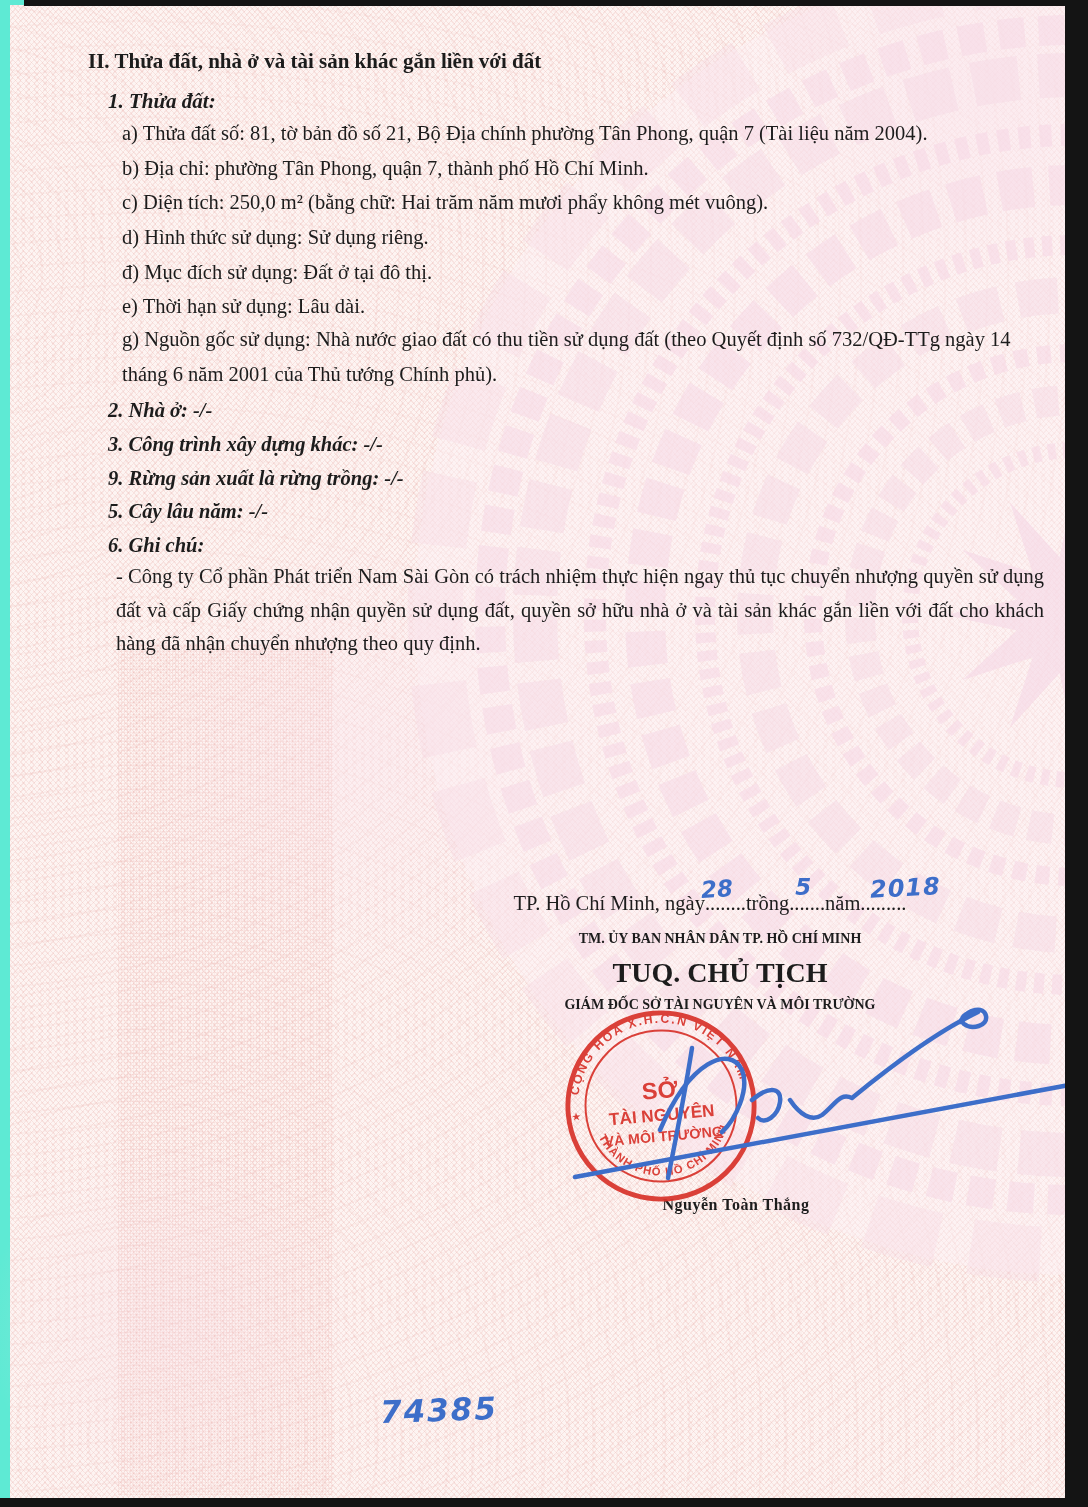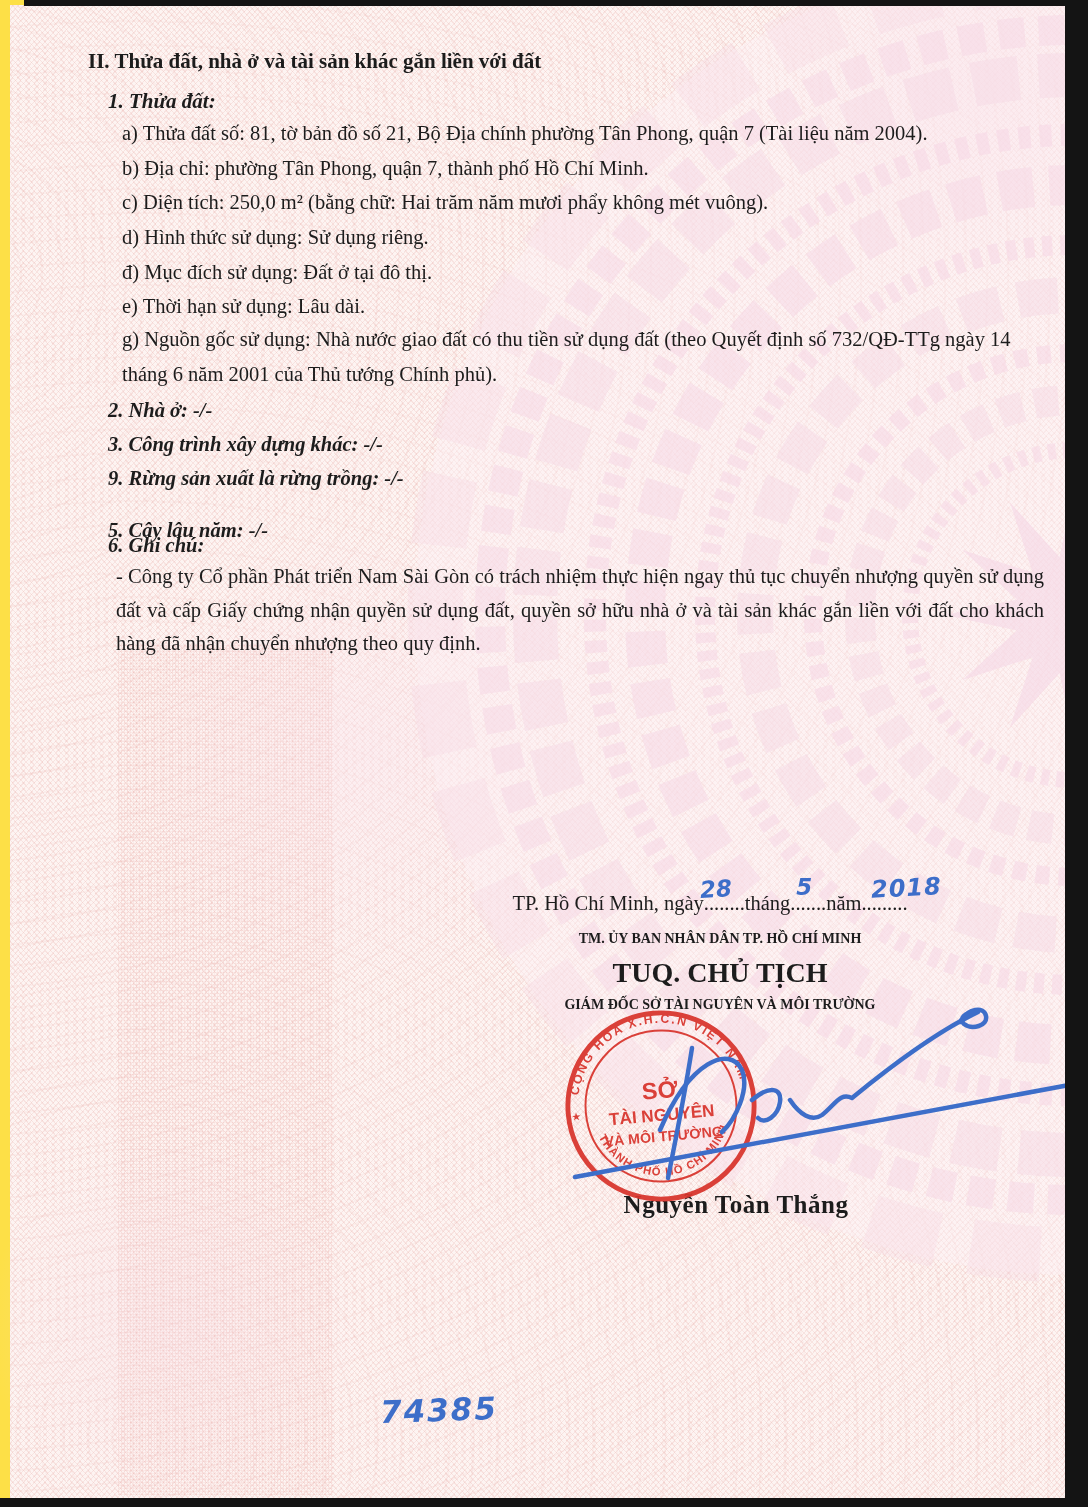--- a/index.html
+++ b/index.html
@@ -1,18 +1,18 @@
 <!DOCTYPE html>
 <html lang="vi"><head>
 <meta charset="utf-8">
 <style>
   html,body{margin:0;padding:0;background:#e8e8e8;}
   .page{
     position:relative; width:1088px; height:1507px; overflow:hidden;
-    background:#fde047;
+    background:#5eead4;
     font-family:"Liberation Serif","DejaVu Serif",serif;
     color:#1c1c1c;
   }
   
   .edge{position:absolute;background:#141414;z-index:40;}
   .edge.top{left:24px;top:0;right:0;height:6px;}
   .edge.right{top:0;right:0;width:23px;bottom:0;}
   .edge.bottom{left:0;right:0;bottom:0;height:9px;}
 
   
@@ -101,27 +101,27 @@
   <div class="txt" style="left:122px; top:151px; width:930px;">b) Địa chỉ:  phường Tân Phong, quận 7, thành phố Hồ Chí Minh.</div>
   <div class="txt" style="left:122px; top:185px; width:930px;">c) Diện tích:  250,0 m² (bằng chữ:  Hai trăm năm mươi phẩy không mét vuông).</div>
   <div class="txt" style="left:122px; top:220px; width:930px;">d) Hình thức sử dụng: Sử dụng riêng.</div>
   <div class="txt" style="left:122px; top:255px; width:930px;">đ) Mục đích sử dụng: Đất ở tại đô thị.</div>
   <div class="txt" style="left:122px; top:289px; width:930px;">e) Thời hạn sử dụng: Lâu dài.</div>
   <div class="txt" style="left:122px; top:322px; width:926px; line-height:35px;">g) Nguồn gốc sử dụng: Nhà nước giao đất có thu tiền sử dụng đất (theo Quyết định số 732/QĐ-TTg ngày 14 tháng 6 năm 2001 của Thủ tướng Chính phủ).</div>
 
   <div class="txt bi" style="left:108px; top:393px;">2. Nhà ở: -/-</div>
   <div class="txt bi" style="left:108px; top:427px;">3. Công trình xây dựng khác: -/-</div>
   <div class="txt bi" style="left:108px; top:461px;">9. Rừng sản xuất là rừng trồng: -/-</div>
-  <div class="txt bi" style="left:108px; top:513px;text-align:right;">5. Cây lâu năm: -/-</div>
+  <div class="txt bi" style="left:108px; top:494px;text-align:right;">5. Cây lâu năm: -/-</div>
   <div class="txt bi" style="left:108px; top:528px;">6. Ghi chú:</div>
 
   <div class="txt" style="left:116px; top:560px; width:928px; line-height:33.5px; text-align:justify;">- Công ty Cổ phần Phát triển Nam Sài Gòn có trách nhiệm thực hiện ngay thủ tục chuyển nhượng quyền sử dụng đất và cấp Giấy chứng nhận quyền sử dụng đất, quyền sở hữu nhà ở và tài sản khác gắn liền với đất cho khách hàng đã nhận chuyển nhượng theo quy định.</div>
 
   <div class="txt" style="left:420px; top:886px; width:580px; text-align:center; white-space:nowrap;">
-    <span>TP. Hồ Chí Minh, ngày</span><span class="dotwrap"><span>........</span><span class="hand day">28</span></span><span>tháng</span><span class="dotwrap"><span>.......</span><span class="hand month">5</span></span><span>năm</span><span class="dotwrap"><span>.........</span><span class="hand year">2018</span></span>
+    <span>TP. Hồ Chí Minh, ngày</span><span class="dotwrap"><span>........</span><span class="hand day">28</span></span><span>trồng</span><span class="dotwrap"><span>.......</span><span class="hand month">5</span></span><span>năm</span><span class="dotwrap"><span>.........</span><span class="hand year">2018</span></span>
   </div>
 
   <div class="txt b center" style="left:420px; top:922px; width:600px; font-size:14px;">TM. ỦY BAN NHÂN DÂN TP. HỒ CHÍ MINH</div>
   <div class="txt b center" style="left:420px; top:956px; width:600px; font-size:28px;">TUQ. CHỦ TỊCH</div>
   <div class="txt b center" style="left:420px; top:988px; width:600px; font-size:14px;">GIÁM ĐỐC SỞ TÀI NGUYÊN VÀ MÔI TRƯỜNG</div>
 
   <div class="stamp-wrap">
     <svg width="196" height="196" viewBox="0 0 200 200">
       <g fill="none" stroke="#d8342c">
         <circle cx="100" cy="100" r="95" stroke-width="5"></circle>
@@ -148,21 +148,21 @@
 
   <svg class="sig-svg" width="560" height="225" viewBox="0 0 560 225">
     <g fill="none" stroke="#3d6ec9" stroke-width="4.5" stroke-linecap="round" stroke-linejoin="round">
       <path d="M 35 184 C 160 162, 340 126, 540 90"></path>
       <path d="M 152 55 C 145 100, 136 145, 128 185"></path>
       <path d="M 120 137 C 150 67, 190 52, 202 77 C 210 97, 195 127, 182 139 M 212 107 C 230 92, 242 95, 240 109 C 238 123, 225 132, 218 125 M 250 107 C 260 122, 272 129, 282 122 C 295 112, 300 99, 312 105 C 340 82, 390 42, 438 19"></path>
       <path d="M 420 29 C 428 15, 444 13, 446 23 C 448 33, 432 37, 424 31 C 418 26, 426 19, 434 19"></path>
     </g>
   </svg>
 
-  <div class="txt b center sig-name" style="left:556px; top:1188px; width:360px; font-size:25px;">Nguyễn Toàn Thắng</div>
+  <div class="txt b center sig-name" style="left:556px; top:1188px; width:360px; font-size:16px;">Nguyễn Toàn Thắng</div>
 
   <div class="footer-line">
     <span class="b">Số vào sổ cấp GCN:</span>
     <span class="series">CT</span>
   </div>
   <div class="gcn-number">74385</div>
 
   <div class="edge top"></div>
   <div class="edge right"></div>
   <div class="edge bottom"></div>

